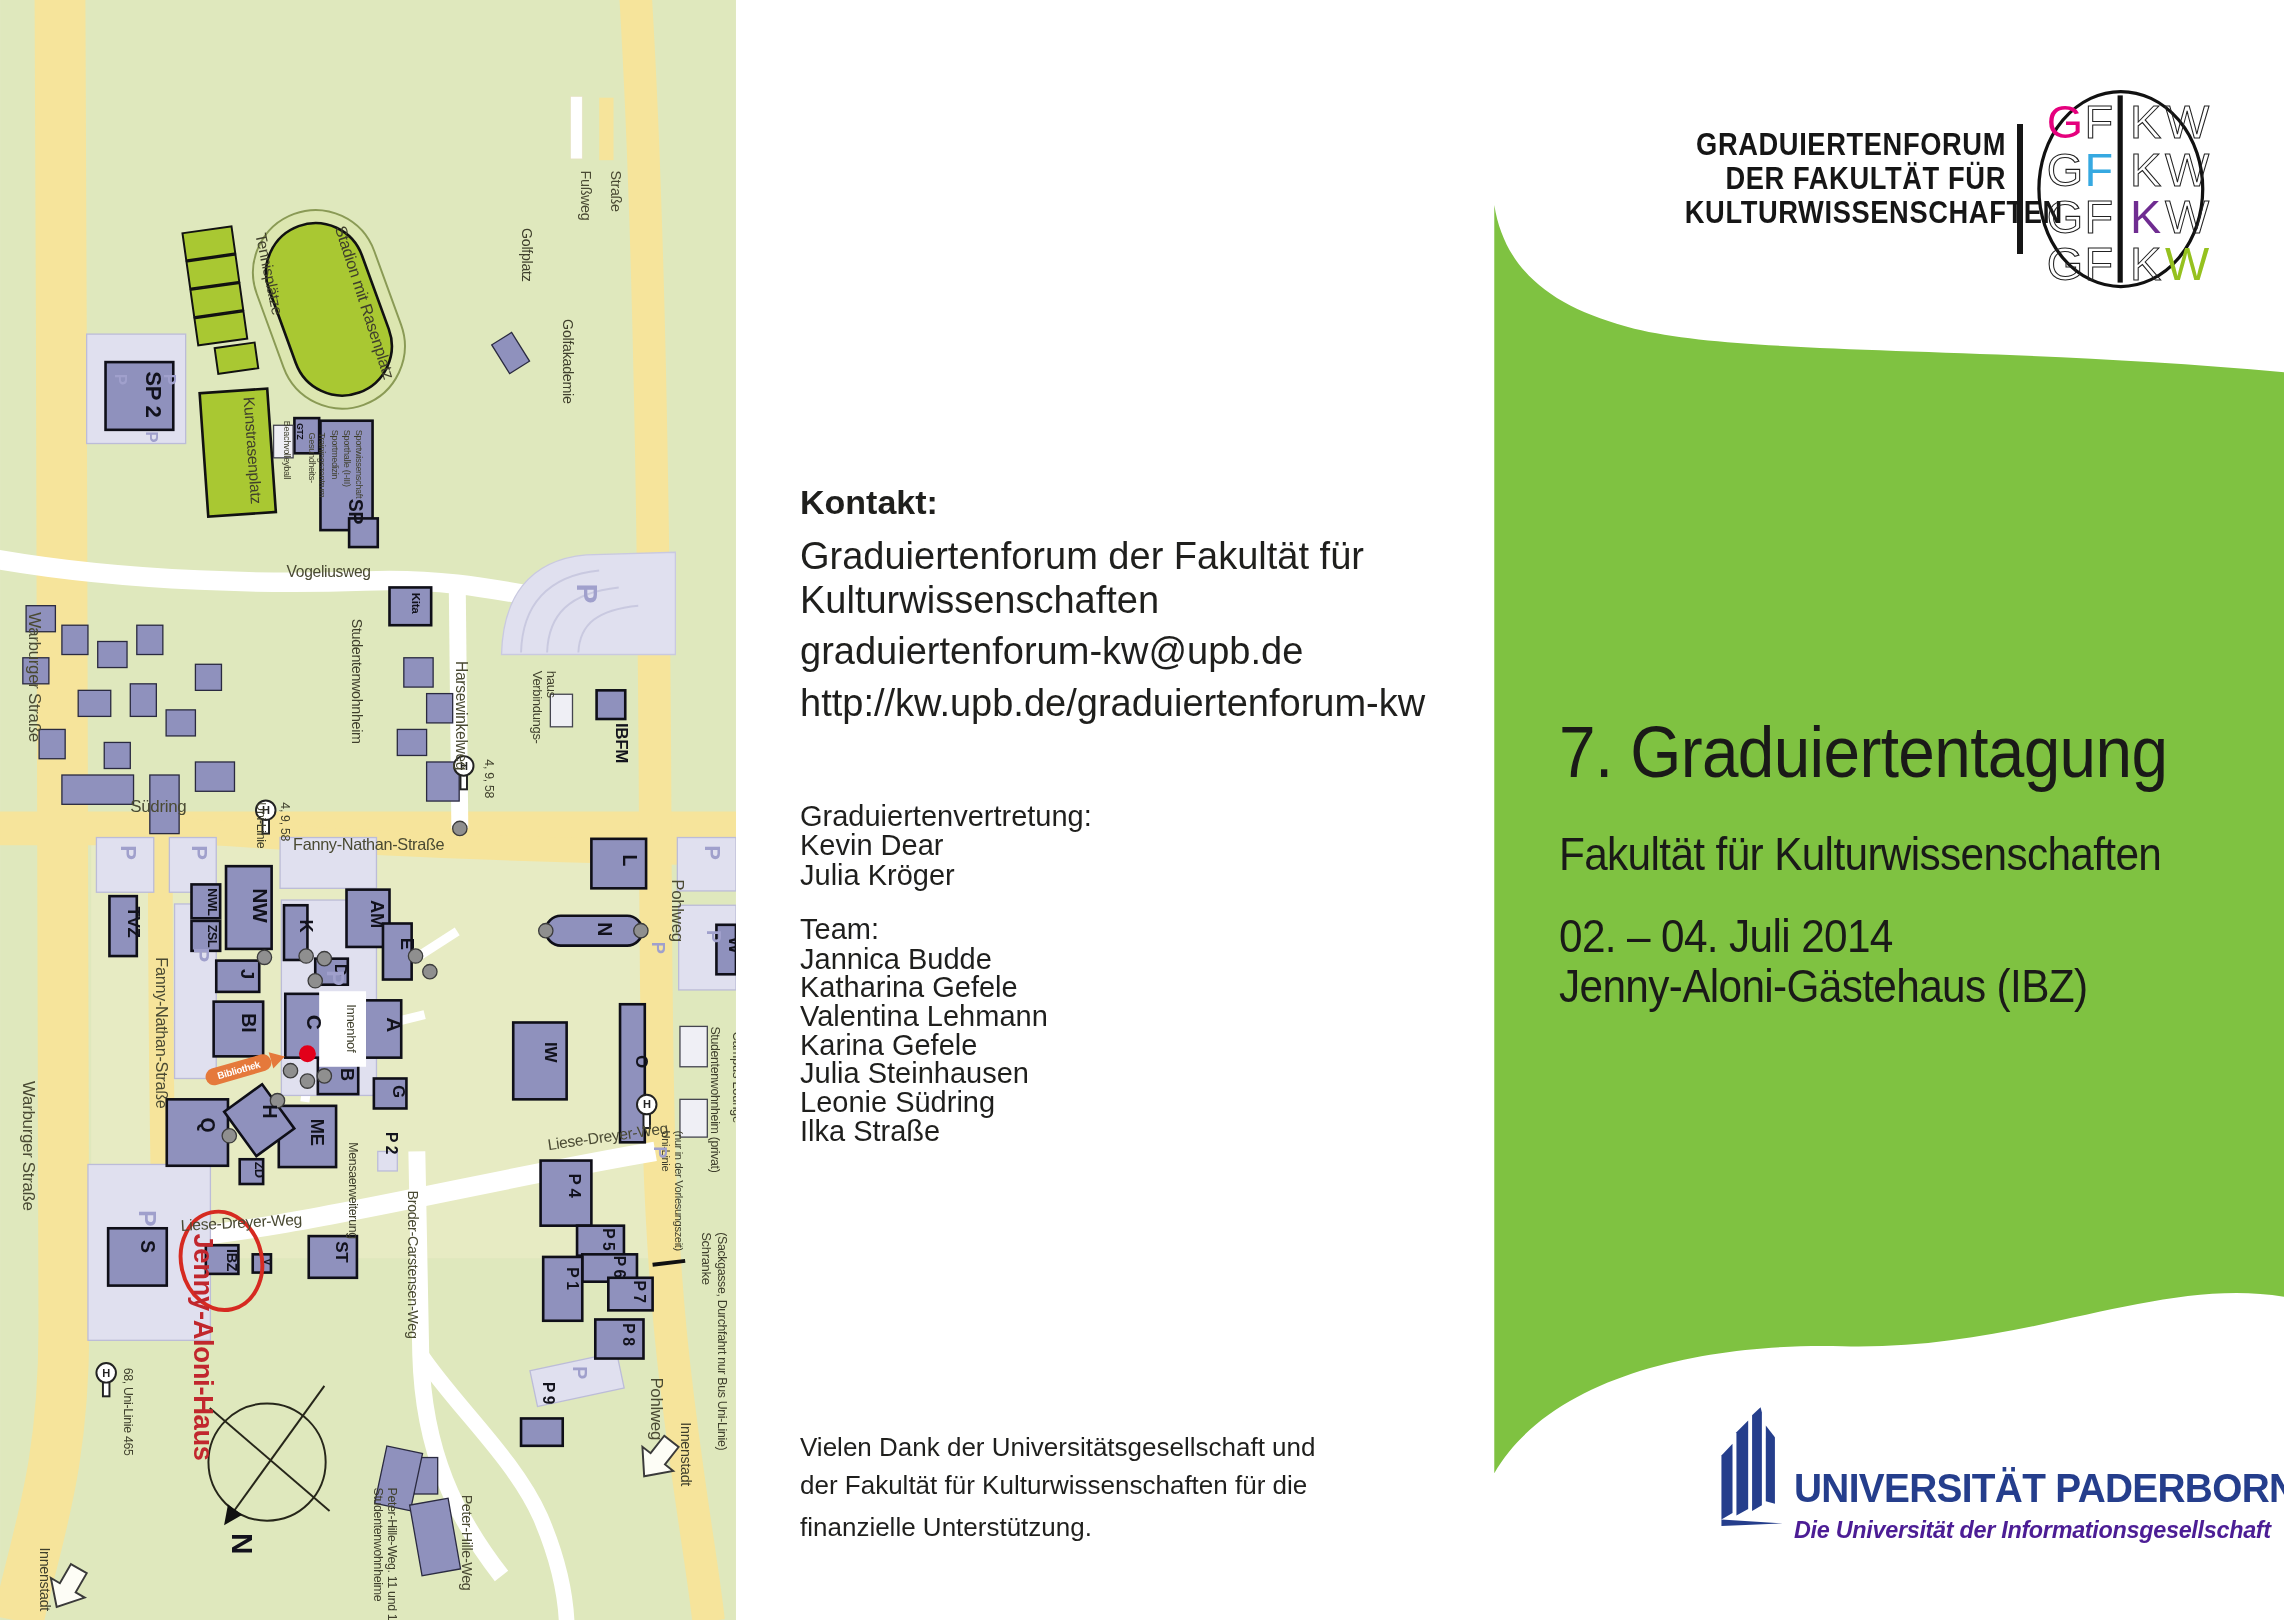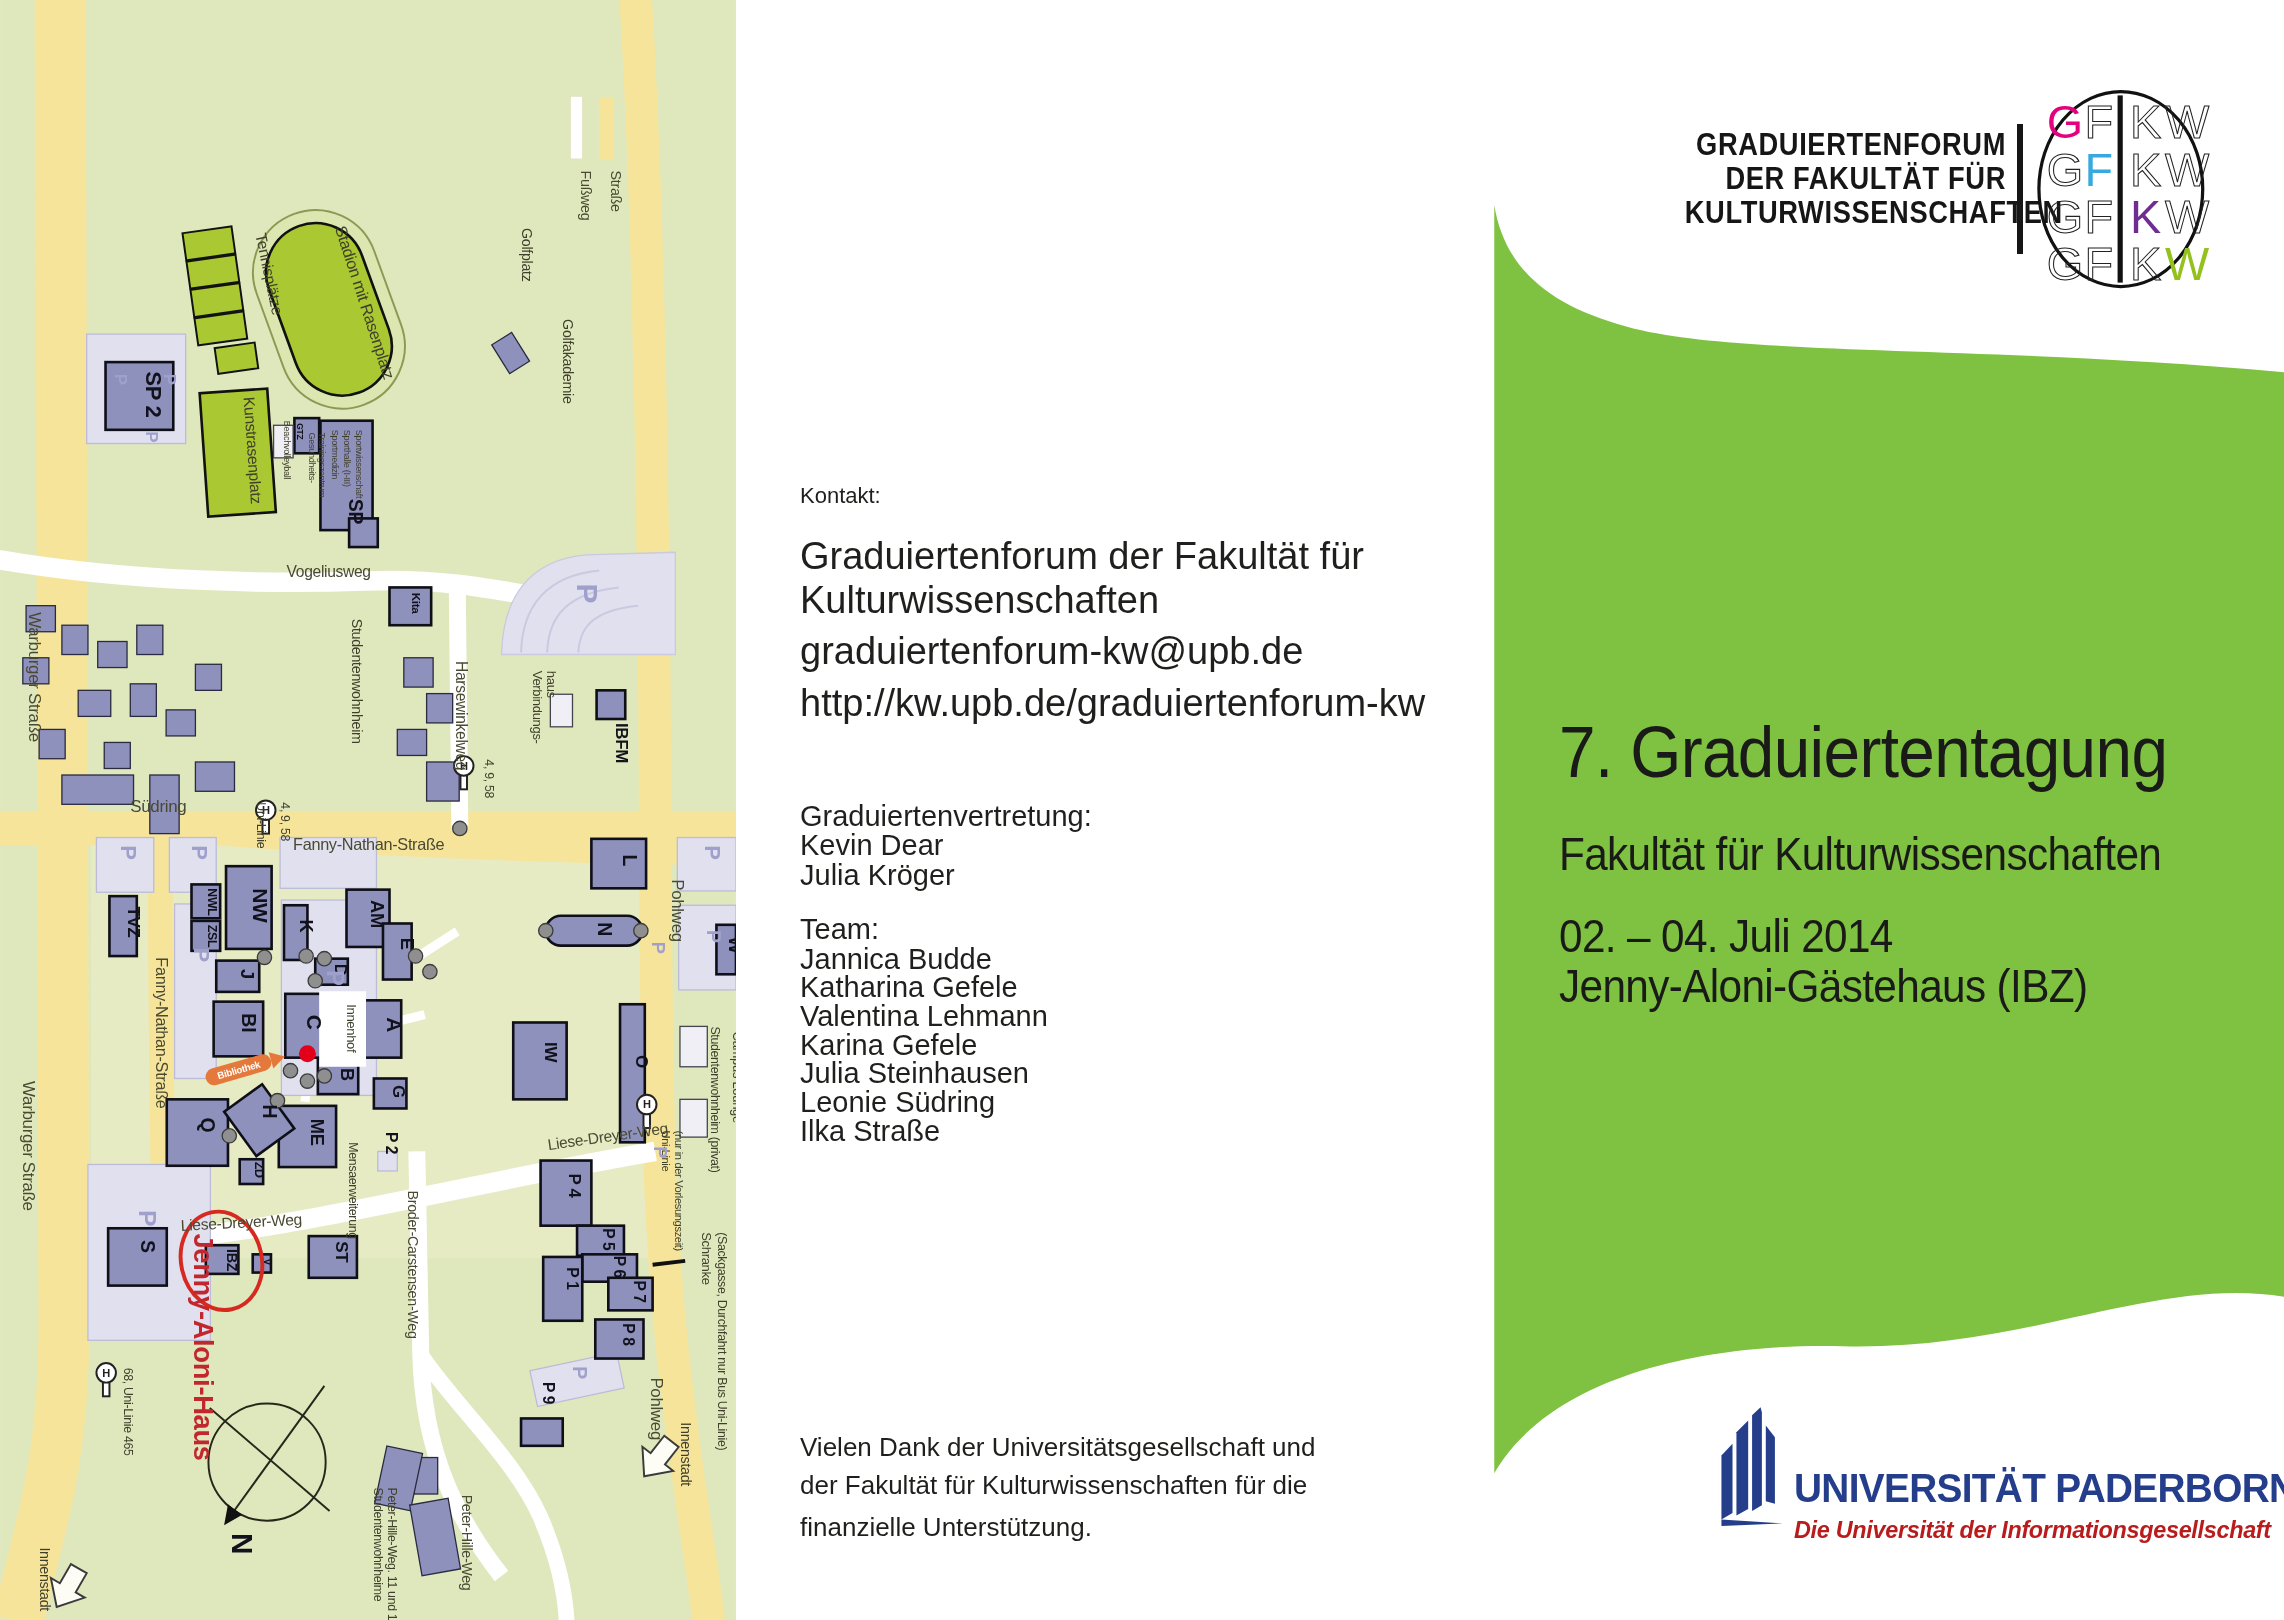--- a/index.html
+++ b/index.html
@@ -1,20 +1,20 @@
 <!DOCTYPE html>
 <html style="font-size:10.4px"><head>
 <meta charset="utf-8">
 <style>
   html,body{margin:0;padding:0;}
   body{width:2284px;height:1621px;position:relative;background:#ffffff;
        font-family:"Liberation Sans",sans-serif;color:#1f1f1d;overflow:hidden;}
   .abs{position:absolute;}
   
-  .h-kontakt{font-size:22px;font-weight:normal;}
+  .h-kontakt{font-size:34px;font-weight:bold;}
   .body-line{font-size:38px;}
   .small-line{font-size:29px;}
   .thanks-line{font-size:26px;text-align:right;}
   
   .gfkw-lines{width:365px;text-align:right;font-weight:bold;font-size:31px;line-height:34px;
               letter-spacing:0.7px;color:#161616;transform:scaleX(.88);transform-origin:right top;}
   
   .ev{color:#1a1a18;transform:scaleX(.9);transform-origin:left top;letter-spacing:-0.7px;white-space:nowrap;}
   .ev-title{font-size:73px;}
   .ev-sub{font-size:47px;}
@@ -382,14 +382,14 @@
 <svg class="abs" style="left:1711px;top:1406px" width="75" height="124" viewBox="0 0 115 190">
   <g fill="#253e8c">
     <path d="M16,76 L33,58 L33,164 L16,174 Z"></path>
     <path d="M39,40 L57,22 L57,158 L39,168 Z"></path>
     <path d="M63,14 L76,2 L78,10 L78,152 L63,161 Z"></path>
     <path d="M84,30 L98,48 L98,150 L84,146 Z"></path>
     <path d="M16,174 L110,180 L16,184 Z"></path>
   </g>
 </svg>
 <div class="abs upb-name" style="left:1794px;top:1466px;color:#253e8c">UNIVERSITÄT PADERBORN</div>
-<div class="abs upb-tag" style="left:1794px;top:1517px;color:#b91c1c">Die Universität der Informationsgesellschaft</div>
+<div class="abs upb-tag" style="left:1794px;top:1517px;color:#4c1d95">Die Universität der Informationsgesellschaft</div>
 
 
 </body></html>

